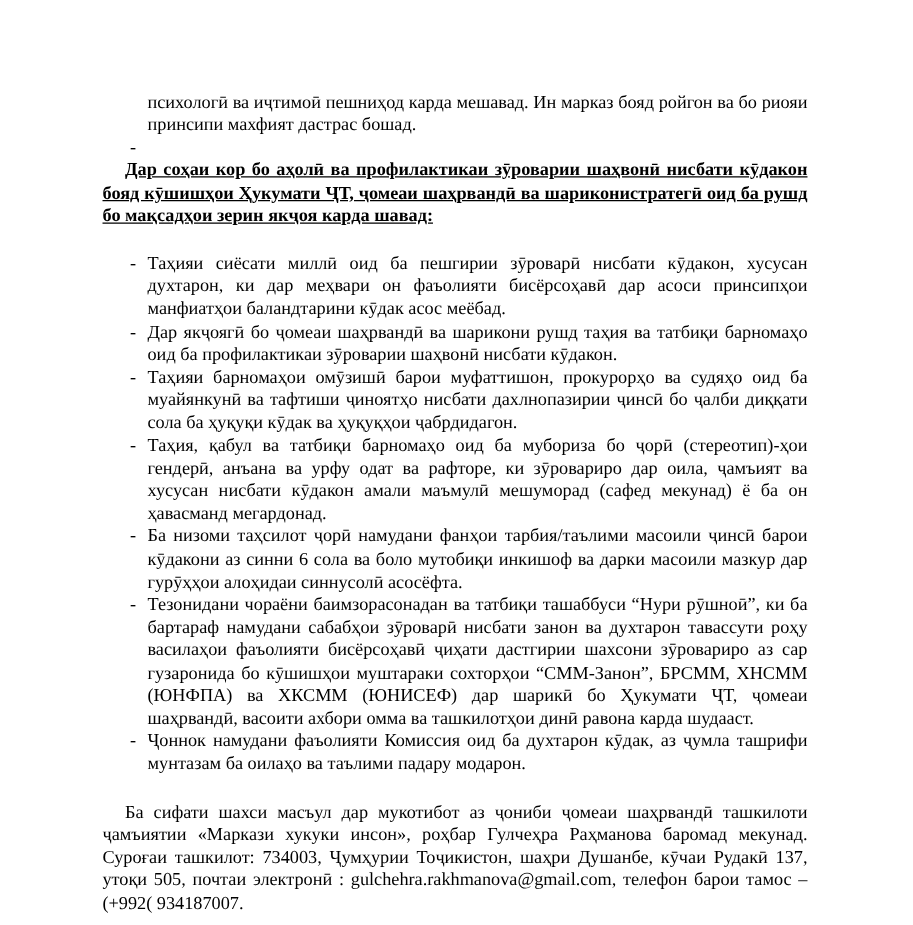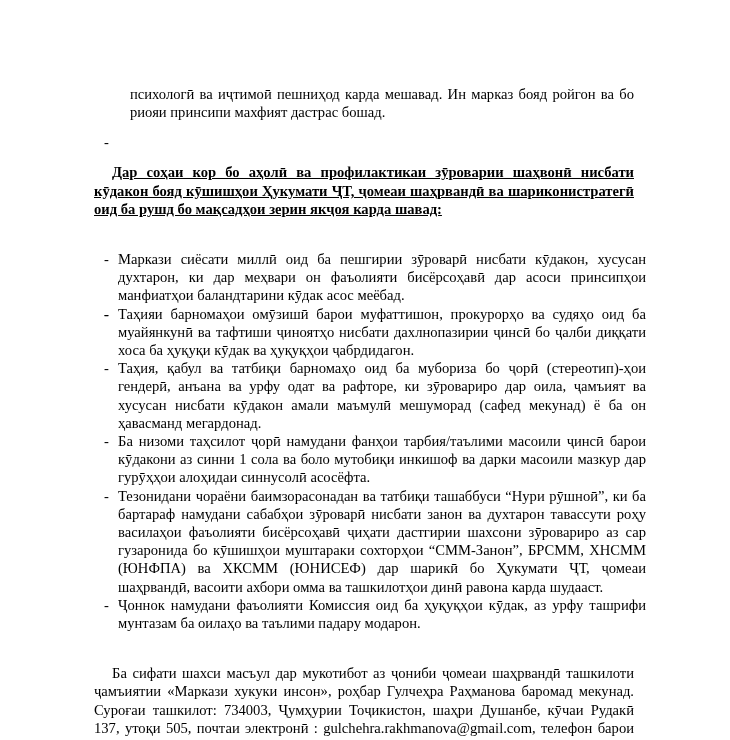--- a/index.html
+++ b/index.html
@@ -1,20 +1,20 @@
 <!DOCTYPE html>
 <html><head>
 <meta charset="utf-8">
 <style>
   html, body { margin: 0; padding: 0; background: #ffffff; }
   body { width: 730px; height: 740px; position: relative; overflow: hidden;
          font-family: "Liberation Serif", "DejaVu Serif", serif; color: #000; }
   .page { position: absolute; left: 82px; top: 73px; width: 564px;
           font-size: 14.6px; line-height: 18.2px; }
-  .p { text-align: justify; margin: 12px; }
+  .p { text-align: justify; margin: 0; }
   .list { margin: 0; padding: 0; list-style: none; }
   .li { position: relative; padding-left: 36px; text-align: justify; }
   .dash { position: absolute; left: 22px; top: 0; }
   .cont { padding-left: 36px; text-align: justify; }
   .bold { font-weight: bold; text-decoration: underline; }
   .indent { text-indent: 18px; }
   .gap { height: 18px; }
   .gap2 { height: 20px; }
 </style>
 </head>
@@ -30,43 +30,44 @@
 
   <div class="gap"></div>
 
   <p class="p bold indent">Дар соҳаи кор бо аҳолӣ ва профилактикаи зӯроварии шаҳвонӣ нисбати кӯдакон бояд кӯшишҳои Ҳукумати ҶТ, ҷомеаи шаҳрвандӣ ва шариконистратегӣ оид ба рушд бо мақсадҳои зерин якҷоя карда шавад:</p>
 
   <div class="gap2"></div>
 
   <div class="list">
     <div class="li">
       <span class="dash">-</span>
-      <span>Маркази сиёсати миллӣ оид ба пешгирии зӯроварӣ нисбати кӯдакон, хусусан духтарон, ки дар меҳвари он фаъолияти бисёрсоҳавӣ дар асоси принсипҳои манфиатҳои баландтарини кӯдак асос меёбад.</span>
+      <span>Таҳияи сиёсати миллӣ оид ба пешгирии зӯроварӣ нисбати кӯдакон, хусусан духтарон, ки дар меҳвари он фаъолияти бисёрсоҳавӣ дар асоси принсипҳои манфиатҳои баландтарини кӯдак асос меёбад.</span>
     </div>
     <div class="li">
       <span class="dash">-</span>
+      <span>Дар якҷоягӣ бо ҷомеаи шаҳрвандӣ ва шарикони рушд таҳия ва татбиқи барномаҳо оид ба профилактикаи зӯроварии шаҳвонӣ нисбати кӯдакон.</span>
     </div>
     <div class="li">
       <span class="dash">-</span>
-      <span>Таҳияи барномаҳои омӯзишӣ барои муфаттишон, прокурорҳо ва судяҳо оид ба муайянкунӣ ва тафтиши ҷиноятҳо нисбати дахлнопазирии ҷинсӣ бо ҷалби диққати хоса ба ҳуқуқи кӯдак ва ҳуқуқҳои ҷабрдидагон.</span>
+      <span>Таҳияи барномаҳои омӯзишӣ барои муфаттишон, прокурорҳо ва судяҳо оид ба муайянкунӣ ва тафтиши ҷиноятҳо нисбати дахлнопазирии ҷинсӣ бо ҷалби диққати сола ба ҳуқуқи кӯдак ва ҳуқуқҳои ҷабрдидагон.</span>
     </div>
     <div class="li">
       <span class="dash">-</span>
       <span>Таҳия, қабул ва татбиқи барномаҳо оид ба мубориза бо ҷорӣ (стереотип)-ҳои гендерӣ, анъана  ва урфу одат ва рафторе, ки зӯровариро дар оила, ҷамъият ва хусусан нисбати кӯдакон амали маъмулӣ мешуморад (сафед мекунад) ё ба он ҳавасманд мегардонад.</span>
     </div>
     <div class="li">
       <span class="dash">-</span>
-      <span>Ба низоми таҳсилот ҷорӣ намудани фанҳои тарбия/таълими масоили ҷинсӣ барои кӯдакони аз синни 1 сола ва боло мутобиқи инкишоф ва дарки масоили мазкур дар гурӯҳҳои алоҳидаи синнусолӣ асосёфта.</span>
+      <span>Ба низоми таҳсилот ҷорӣ намудани фанҳои тарбия/таълими масоили ҷинсӣ барои кӯдакони аз синни 6 сола ва боло мутобиқи инкишоф ва дарки масоили мазкур дар гурӯҳҳои алоҳидаи синнусолӣ асосёфта.</span>
     </div>
     <div class="li">
       <span class="dash">-</span>
       <span>Тезонидани чораёни баимзорасонадан ва татбиқи ташаббуси “Нури рӯшноӣ”, ки ба бартараф намудани сабабҳои зӯроварӣ нисбати занон ва духтарон тавассути роҳу василаҳои фаъолияти бисёрсоҳавӣ ҷиҳати дастгирии шахсони зӯровариро аз сар гузаронида  бо кӯшишҳои муштараки сохторҳои “СММ-Занон”, БРСММ, ХНСММ (ЮНФПА) ва ХКСММ (ЮНИСЕФ) дар шарикӣ бо Ҳукумати ҶТ, ҷомеаи шаҳрвандӣ, васоити ахбори омма  ва ташкилотҳои динӣ равона карда шудааст.</span>
     </div>
     <div class="li">
       <span class="dash">-</span>
-      <span>Ҷоннок намудани фаъолияти Комиссия оид ба ҳуқуқҳои кӯдак, аз урфу ташрифи мунтазам ба оилаҳо ва таълими падару модарон.</span>
+      <span>Ҷоннок намудани фаъолияти Комиссия оид ба духтарон кӯдак, аз ҷумла ташрифи мунтазам ба оилаҳо ва таълими падару модарон.</span>
     </div>
   </div>
 
   <div class="gap2"></div>
 
   <p class="p indent">Ба сифати шахси масъул дар мукотибот аз ҷониби ҷомеаи шаҳрвандӣ ташкилоти ҷамъиятии «Маркази хукуки инсон», роҳбар Гулчеҳра Раҳманова баромад мекунад. Суроғаи ташкилот: 734003, Ҷумҳурии Тоҷикистон, шаҳри      Душанбе, кӯчаи Рудакӣ 137, утоқи 505, почтаи электронӣ : gulchehra.rakhmanova@gmail.com, телефон барои тамос – (+992(  934187007.</p>
 </div>
 
 </body></html>

